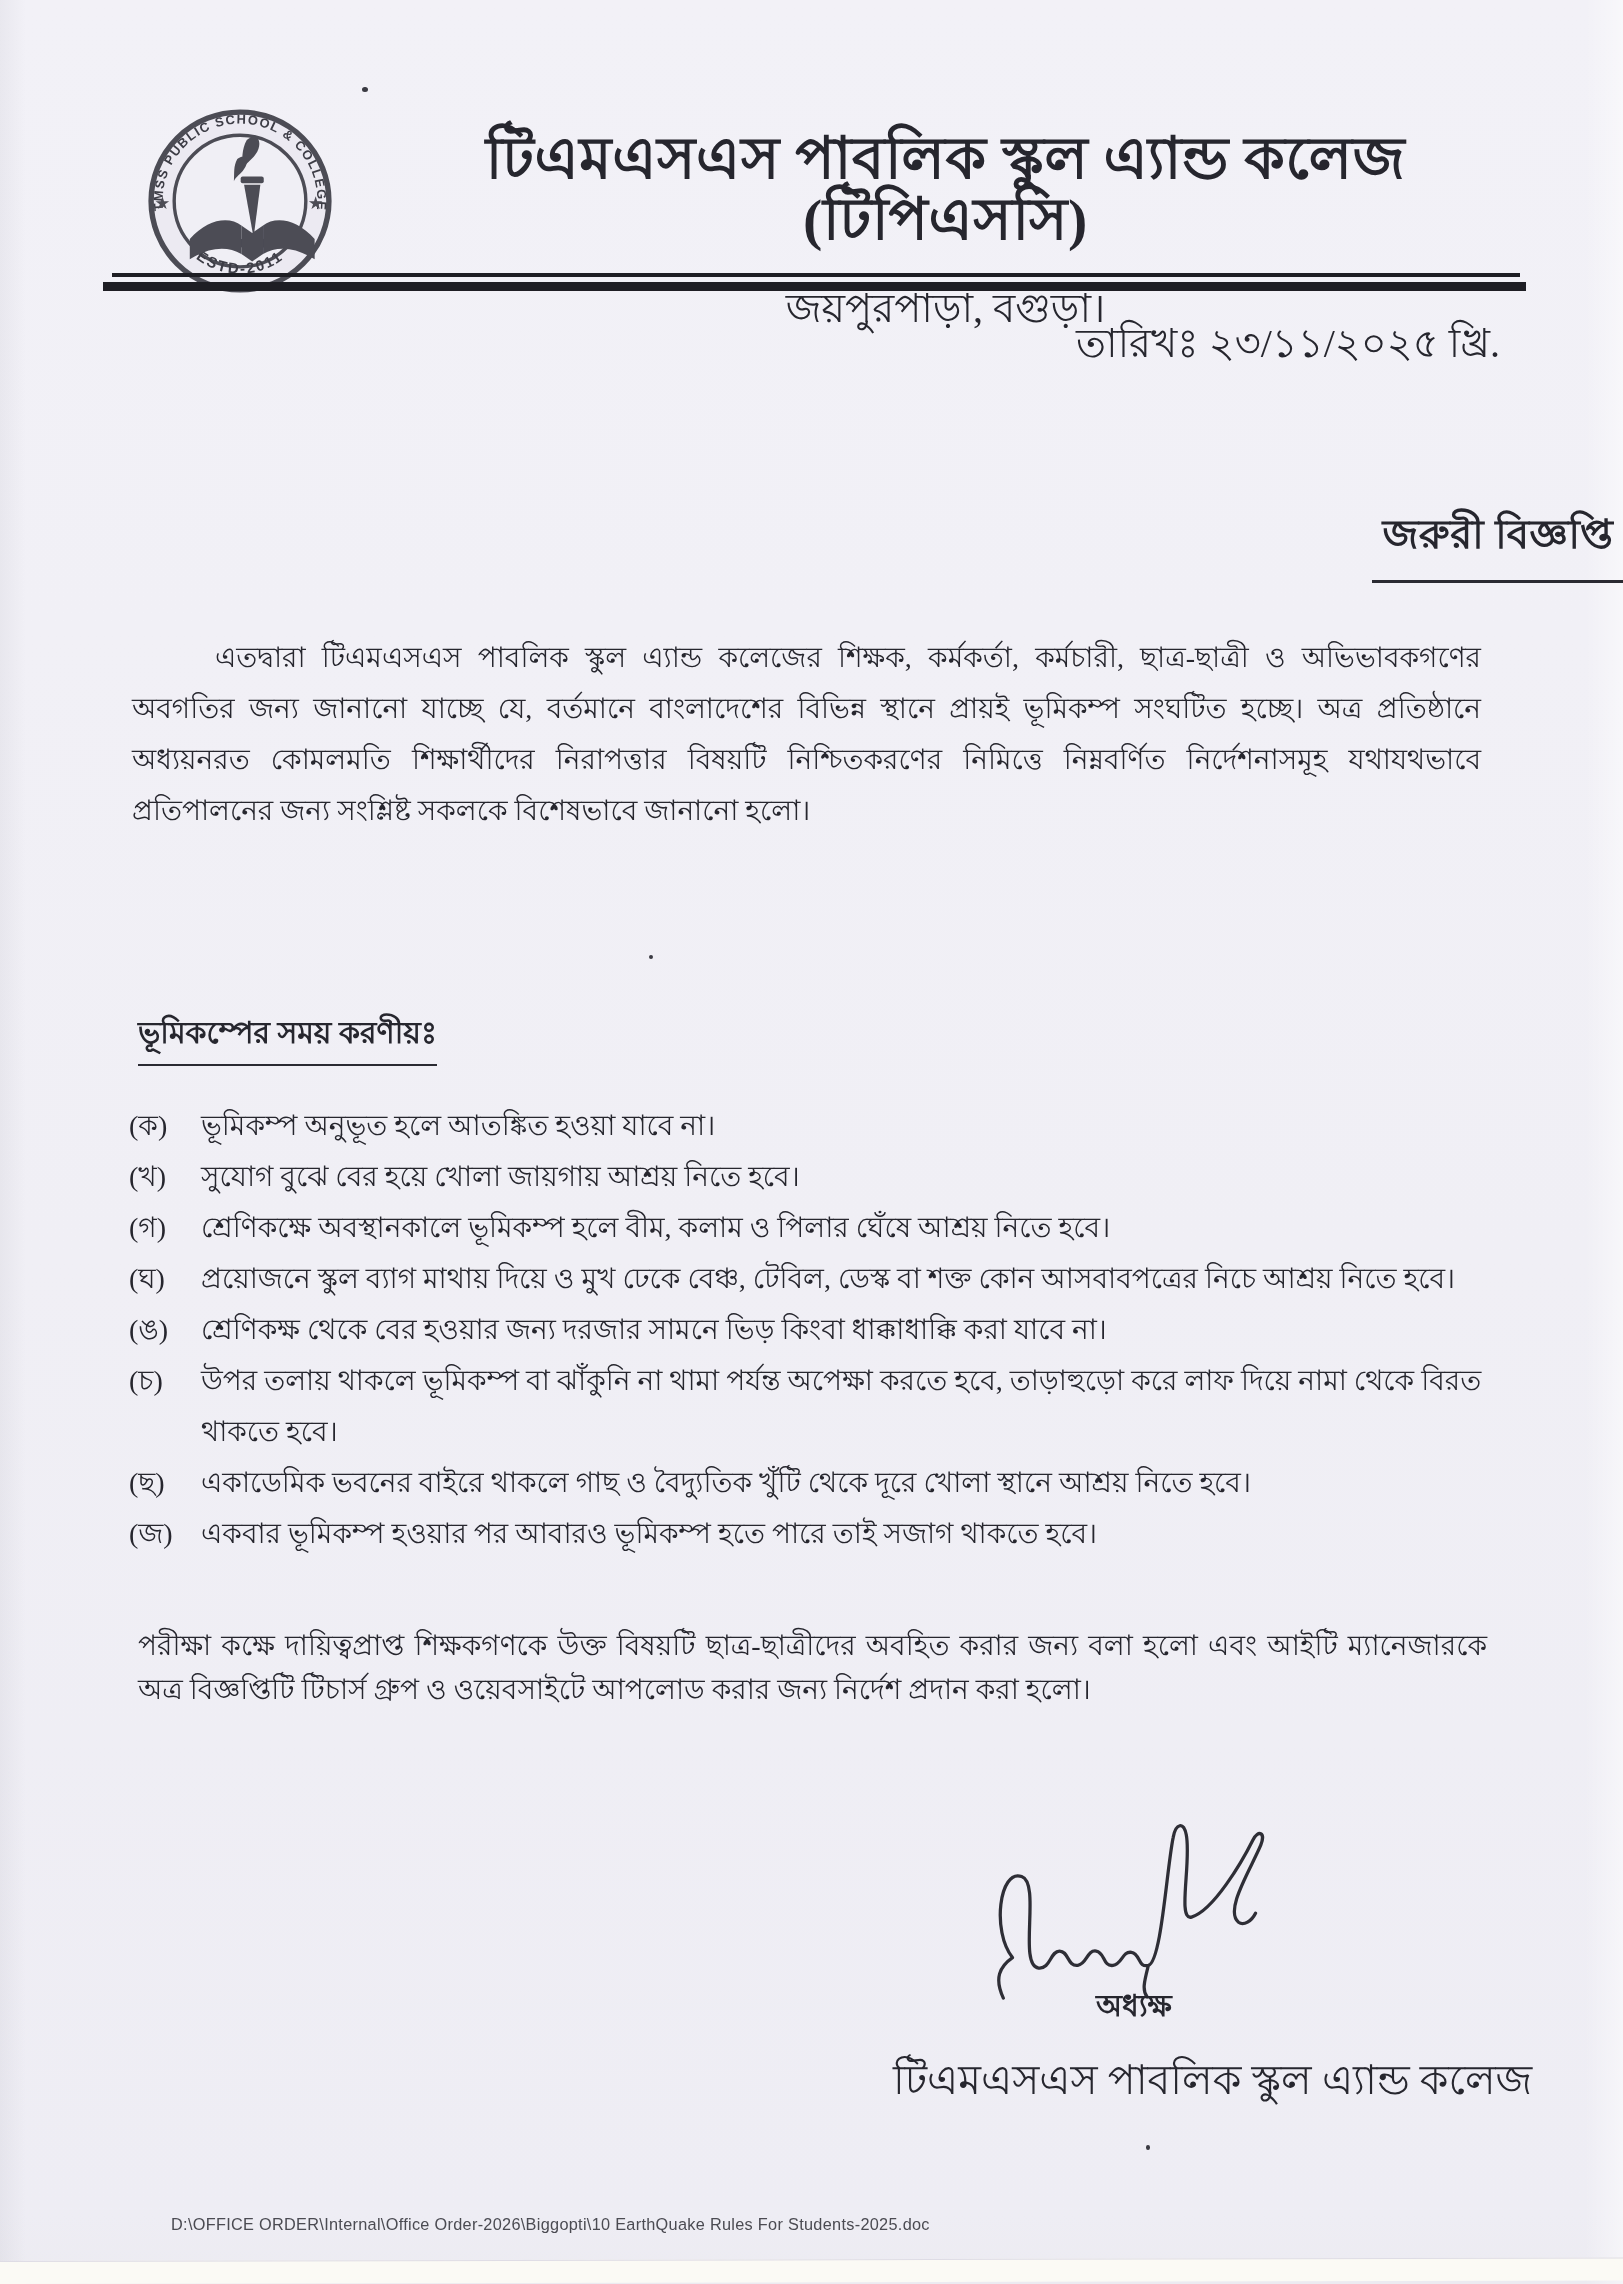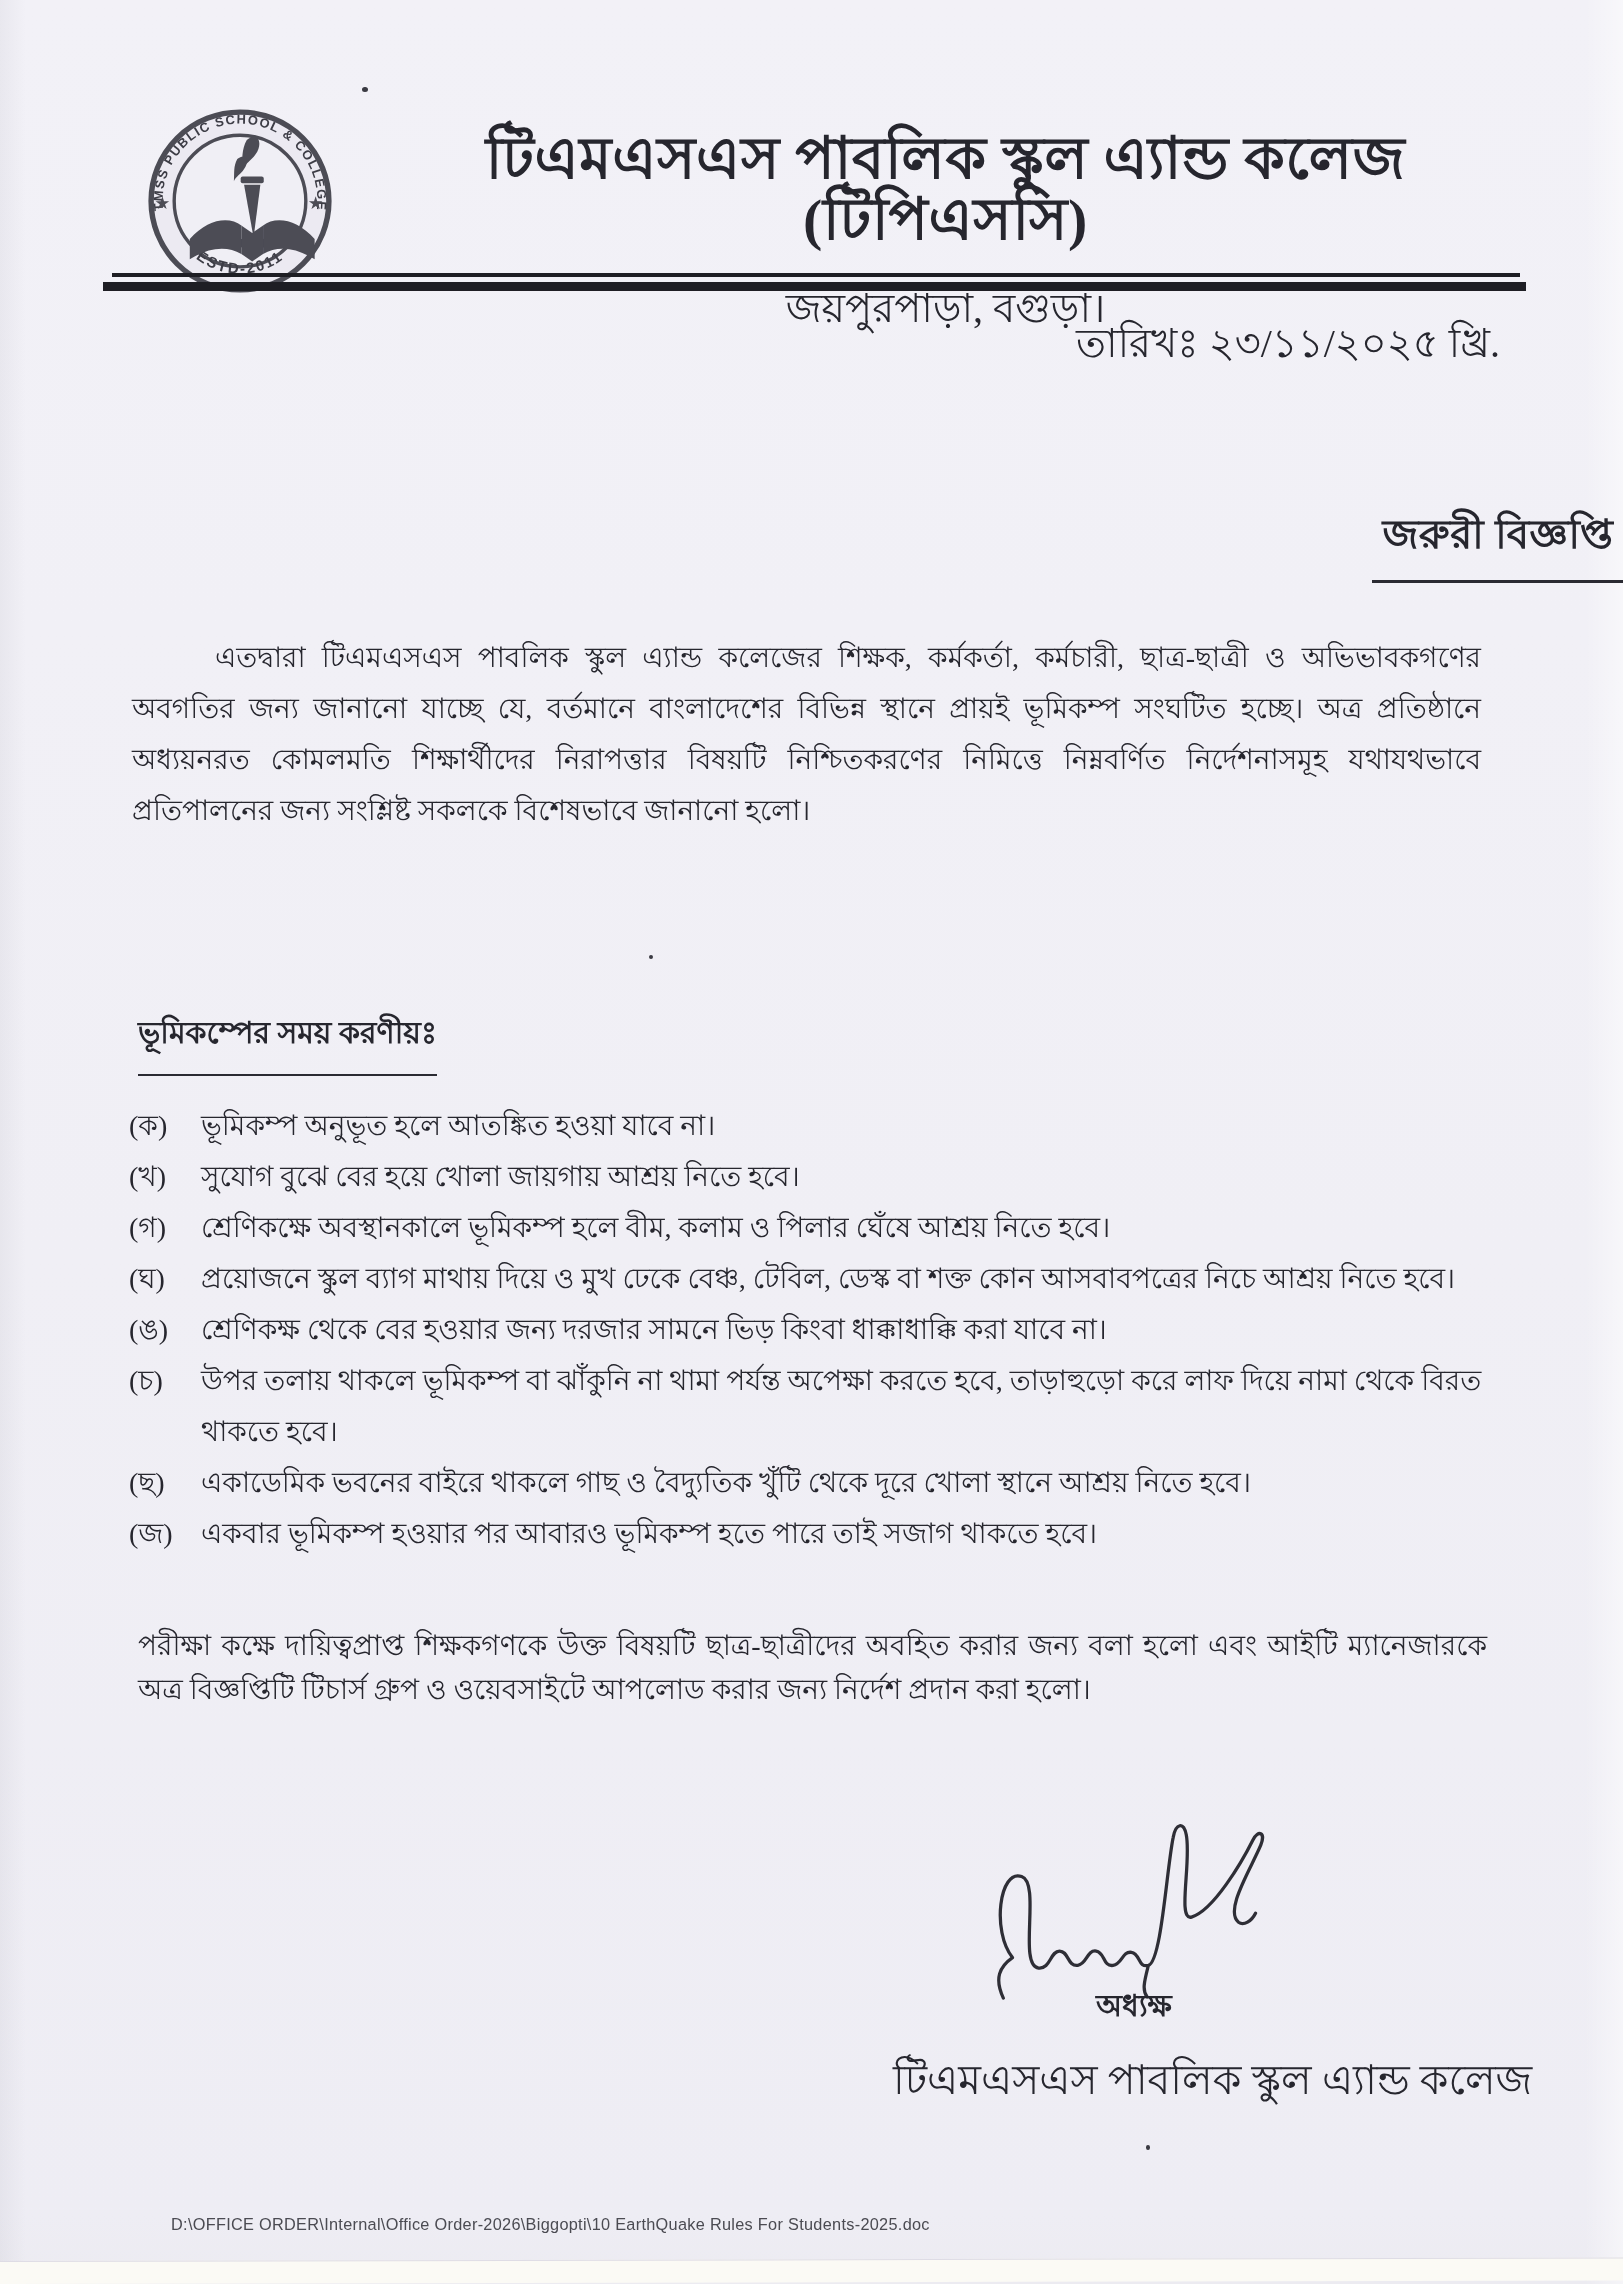--- a/index.html
+++ b/index.html
@@ -35,21 +35,21 @@
     border-bottom:3.3px solid #2a2a32;padding:0 10.4px 10.4px;letter-spacing:0.7px;
   }
   
   .intro{
     position:absolute;left:132px;width:1349px;top:632px;margin:0;
     font-size:28px;line-height:51px;text-align:justify;text-indent:83px;
   }
   .section-heading-wrap{position:absolute;left:138px;top:1009px;}
   .section-heading{
     font-size:30px;font-weight:700;display:inline-block;
-    border-bottom:2.6px solid #2a2a32;padding-bottom:14px;
+    border-bottom:2.6px solid #2a2a32;padding-bottom:4px;
   }
   .instructions{position:absolute;left:129px;width:1365px;top:1100px;font-size:28px;line-height:51px;}
   .item{display:flex;align-items:flex-start;}
   .marker{flex:0 0 72px;}
   .itext{flex:1;}
   .closing{
     position:absolute;left:138px;width:1349px;top:1624px;margin:0;
     font-size:28px;line-height:44px;text-align:justify;
   }
   

